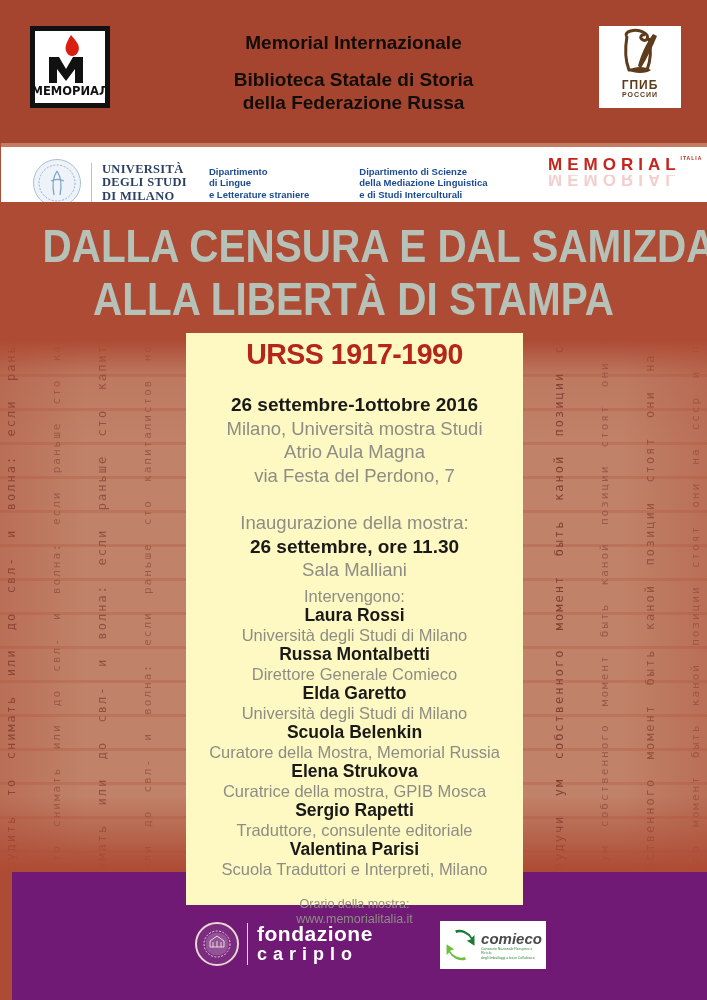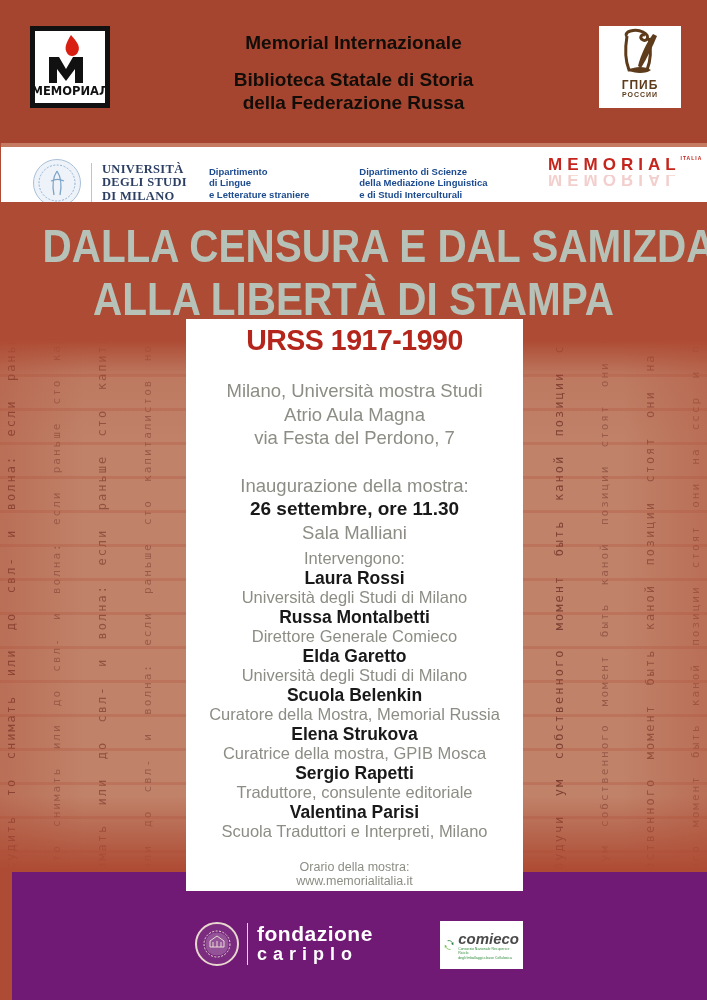--- a/index.html
+++ b/index.html
@@ -86,22 +86,22 @@
     position:absolute; left:0; top:18px; width:707px; text-align:center;
     color:#b6c2b8; font-weight:bold;
   }
   .title-line{
     font-size:46px; line-height:53px; margin:0; letter-spacing:0px;
     transform:scaleX(.88); transform-origin:50% 50%; white-space:nowrap;
   }
 
   
   .panel{
-    position:absolute; left:186px; top:319px; width:337px; height:572px;
-    background:#ffffff; box-sizing:border-box; text-align:center; z-index:5;
+    position:absolute; left:186px; top:333px; width:337px; height:572px;
+    background:#fef9c3; box-sizing:border-box; text-align:center; z-index:5;
   }
   .urss{color:#b4251b; font-weight:bold; font-size:30px; margin:4px 0 0 0; letter-spacing:-.5px;
         transform:scaleX(.95);}
   .date-block{margin-top:22px;}
   .strong-line{color:#191919; font-weight:bold; font-size:19px; line-height:23.5px;}
   .gray-line{color:#8d8d85; font-size:18.5px; line-height:23.5px;}
   .inaug-block{margin-top:24px;}
   .speakers-block{margin-top:5px;}
   .speakers-block .gray-line{line-height:19.5px; font-size:16.5px;}
   .speaker-name{color:#191919; font-weight:bold; font-size:17.5px; line-height:19.5px;}
@@ -115,21 +115,21 @@
   .cariplo{
     position:absolute; left:183px; top:50px; display:flex; align-items:center; color:#fff;
   }
   .cariplo-seal{width:40px; height:40px; border-radius:50%; border:2px solid #e8d7cf;
     display:flex;align-items:center;justify-content:center; margin-right:8px;
     background:radial-gradient(circle at 50% 50%, rgba(255,255,255,.25) 0 40%, rgba(255,255,255,.08) 41% 100%);}
   .cariplo-divider{width:1px; height:42px; background:#e8d7cf; margin-right:9px;}
   .cariplo-text .fz{font-size:21px; line-height:20px; font-weight:bold; letter-spacing:.5px;}
   .cariplo-text .cp{font-size:18px; line-height:20px; font-weight:bold; letter-spacing:6px;}
   .comieco{
-    position:absolute; left:428px; top:49px; width:83px; height:48px; background:#fff;
+    position:absolute; left:428px; top:49px; width:106px; height:48px; background:#fff;
     display:flex; align-items:center; padding:2px 4px; box-sizing:border-box;
   }
   .comieco-text{margin-left:4px;}
   .comieco-name{color:#4a4a4a; font-weight:bold; font-size:15px; line-height:15px; font-style:italic;}
   .comieco-sub{color:#2e8b3a; font-size:3.5px; line-height:4px; margin-top:1px;}
 </style>
 </head>
 <body>
 
 <div class="poster">
@@ -207,20 +207,21 @@
     <div class="title-block">
       <h1 class="title-line">DALLA CENSURA E DAL SAMIZDAT</h1>
       <h1 class="title-line">ALLA LIBERTÀ DI STAMPA</h1>
     </div>
   </div>
 
   <div class="panel">
     <div class="urss">URSS 1917-1990</div>
 
     <div class="date-block">
+      <div class="strong-line">26 settembre-1ottobre 2016</div>
       <div class="gray-line">Milano, Università mostra Studi</div>
       <div class="gray-line">Atrio Aula Magna</div>
       <div class="gray-line">via Festa del Perdono, 7</div>
     </div>
 
     <div class="inaug-block">
       <div class="gray-line">Inaugurazione della mostra:</div>
       <div class="strong-line">26 settembre, ore 11.30</div>
       <div class="gray-line">Sala Malliani</div>
     </div>

